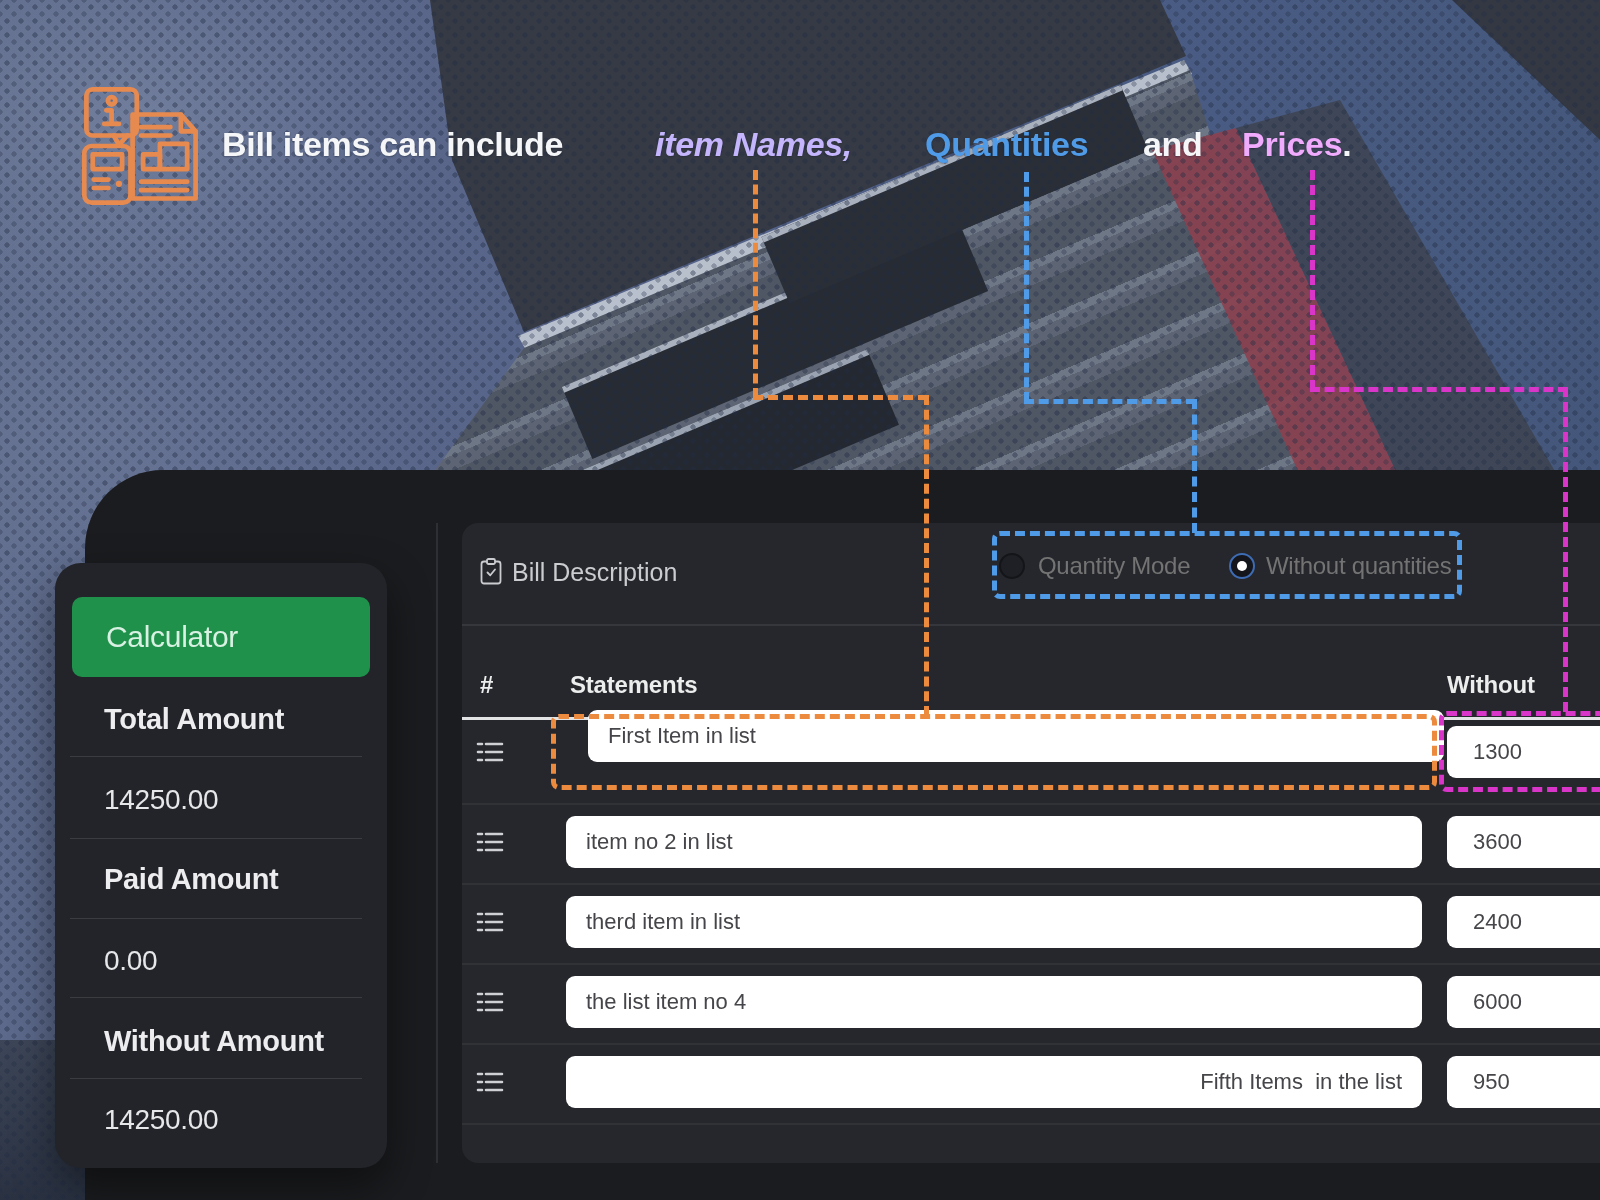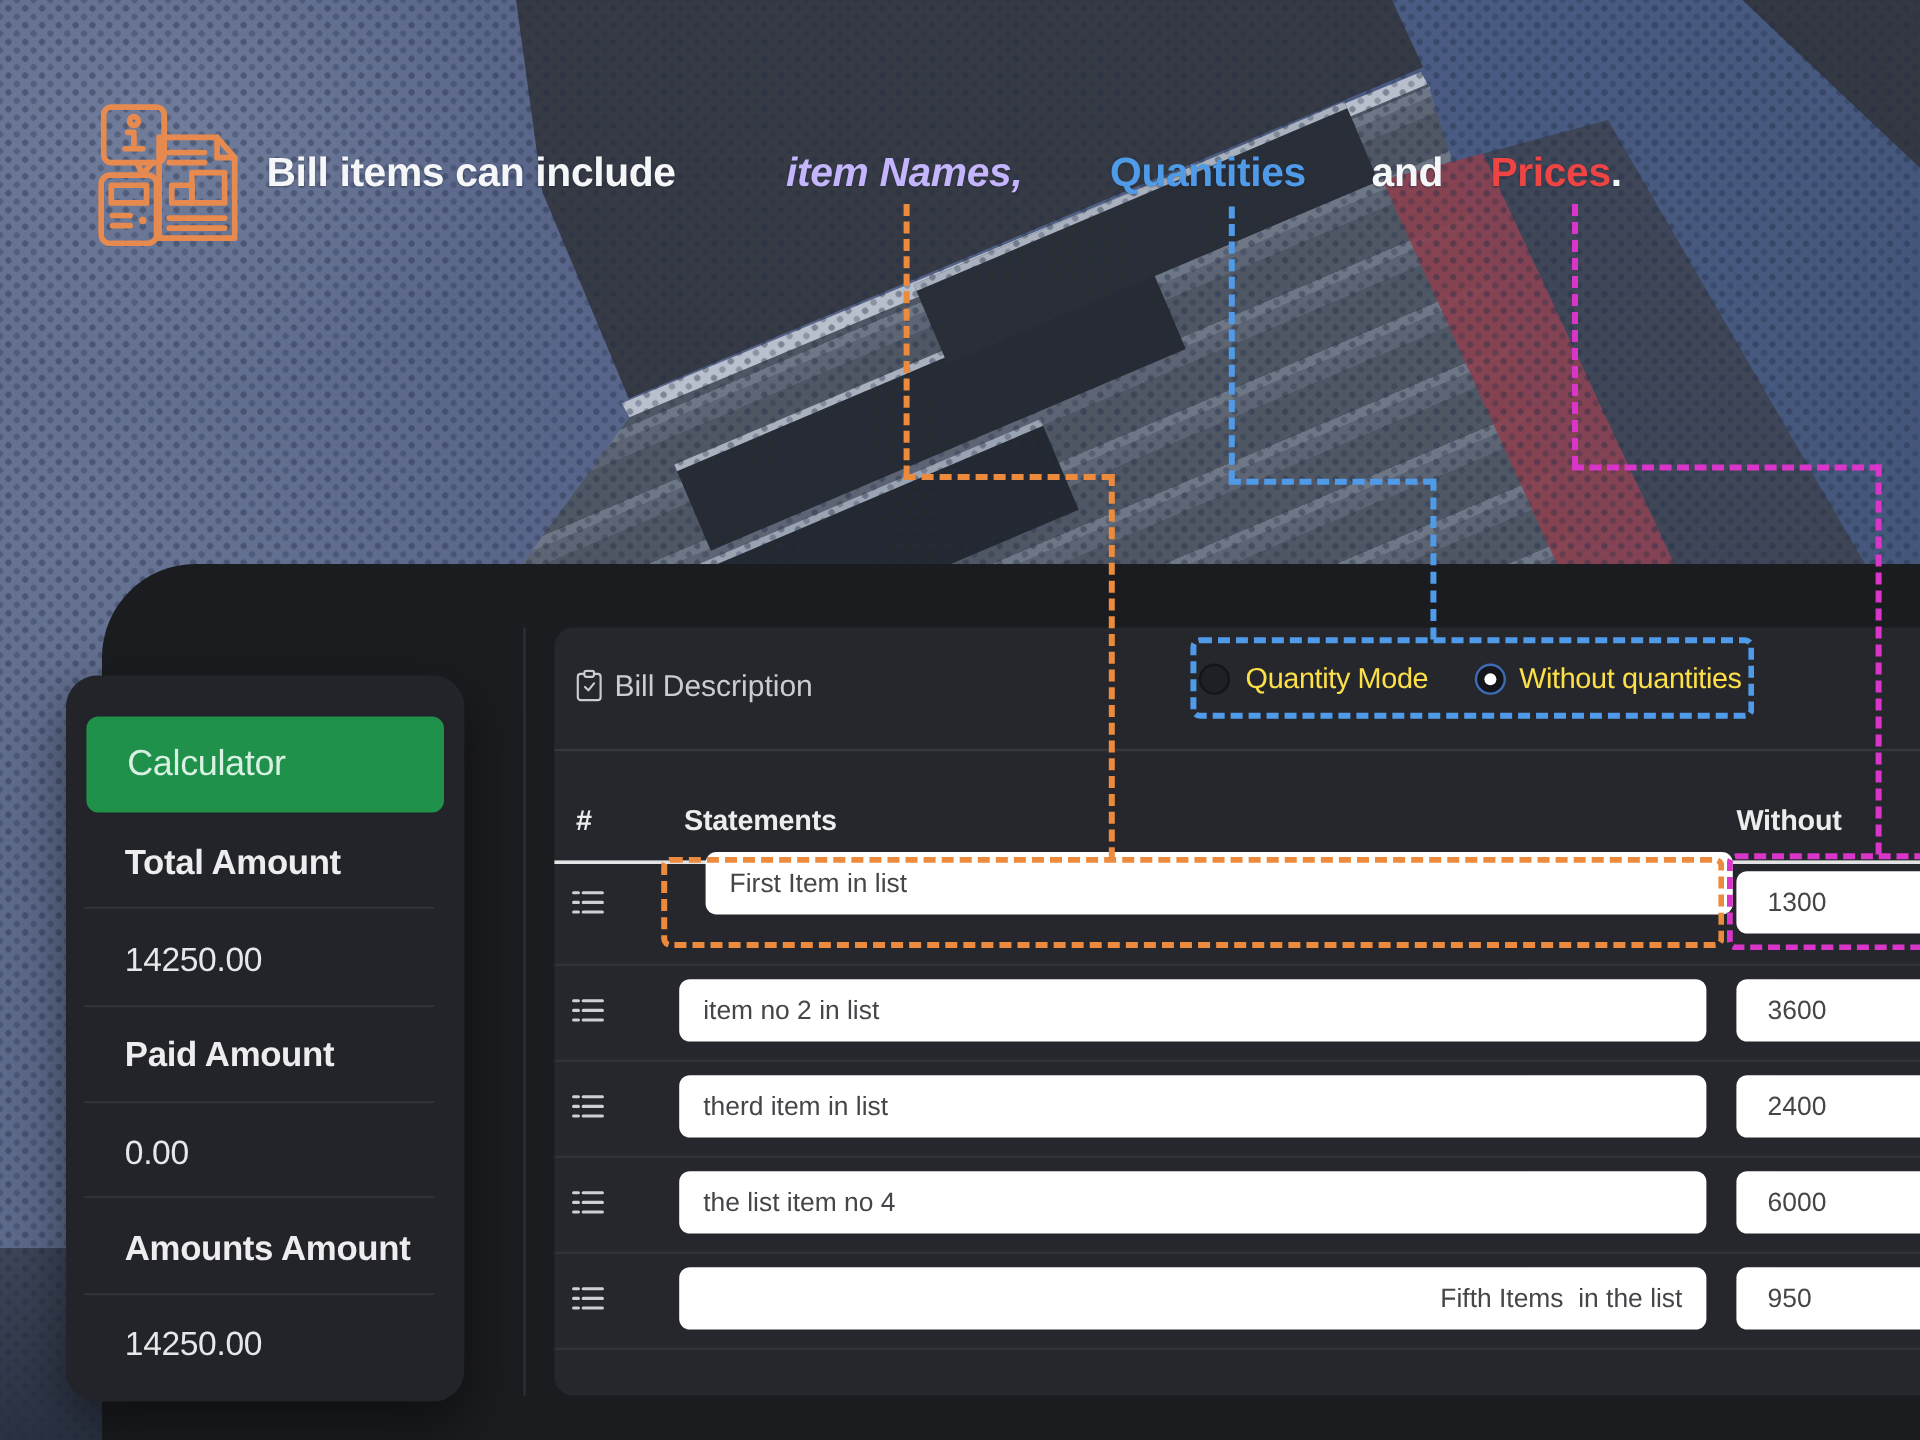--- a/index.html
+++ b/index.html
@@ -40,42 +40,42 @@
     background-size:14px 14px,14px 14px;
     background-position:0 0,7px 7px;
   }
   
   .heading-icon{position:absolute;left:78px;top:84px;z-index:70;}
   .hseg{
     position:absolute;top:122px;z-index:70;white-space:nowrap;
     font-size:34px;font-weight:800;letter-spacing:-.3px;line-height:44px;
     text-shadow:0 1px 2px rgba(20,25,40,.35);
   }
-  .c-white{color:#F5F6F8;} .c-orange{color:#c4b5fd;font-style:italic;} .c-blue{color:#4F9BE8;} .c-magenta{color:#ef4444;}
+  .c-white{color:#F5F6F8;} .c-orange{color:#c4b5fd;font-style:italic;} .c-blue{color:#4F9BE8;} .c-magenta{color:#f0abfc;}
   .h-prefix{left:222px;} .h-item{left:655px;} .h-quant{left:925px;} .h-and{left:1143px;} .h-prices{left:1242px;}
   
   .app-container{
     position:absolute;left:85px;top:470px;width:1515px;height:730px;z-index:10;
     background:#1b1c1f;border-top-left-radius:78px;
   }
   .panel-divider{position:absolute;left:436px;top:523px;width:2px;height:640px;background:#2e2f34;z-index:15;}
   
   .main-card{
     position:absolute;left:462px;top:523px;width:1138px;height:640px;z-index:20;
     background:#26272c;border-radius:16px 0 0 16px;
   }
   .bill-header-divider{position:absolute;left:462px;top:624px;width:1138px;height:2px;background:#36373c;z-index:21;}
   .bill-title{position:absolute;left:512px;top:558px;font-size:25px;color:#cbccd0;z-index:22;}
   .clipboard-icon{position:absolute;left:480px;top:558px;z-index:22;}
   
   .radio{position:absolute;width:26px;height:26px;border-radius:50%;z-index:22;box-sizing:border-box;}
   .radio.unchecked{left:999px;top:553px;background:#1e2025;border:2px solid #141519;}
   .radio.checked{left:1229px;top:553px;background:#14161b;border:2px solid #3e6cb4;}
   .radio.checked::after{content:"";position:absolute;left:6px;top:6px;width:10px;height:10px;border-radius:50%;background:#ffffff;}
-  .radio-label{position:absolute;top:552px;font-size:24px;color:#fde047;z-index:22;letter-spacing:-.3px;}
+  .radio-label{position:absolute;top:552px;font-size:24px;color:#737373;z-index:22;letter-spacing:-.3px;}
   .rl-qm{left:1038px;} .rl-wq{left:1266px;}
   
   .col-head{position:absolute;top:671px;font-size:24px;font-weight:700;color:#eceded;z-index:22;letter-spacing:-.2px;}
   .ch-num{left:480px;} .ch-st{left:570px;} .ch-am{left:1447px;}
   .header-separator{position:absolute;left:462px;top:717px;width:1138px;height:3px;background:#e2e3e5;z-index:22;}
   
   .drag-icon{position:absolute;left:476px;z-index:22;}
   .stmt-input,.amt-input{
     position:absolute;height:52px;border:none;outline:none;background:#ffffff;
     border-radius:9px;font-family:inherit;font-size:22px;color:#46464a;z-index:22;box-sizing:border-box;
@@ -224,21 +224,21 @@
   <div class="calc-label" style="top:140px">Total Amount</div>
   <div class="calc-divider" style="top:193px"></div>
   <div class="calc-value" style="top:221px">14250.00</div>
   <div class="calc-divider" style="top:275px"></div>
 
   <div class="calc-label" style="top:300px">Paid Amount</div>
   <div class="calc-divider" style="top:355px"></div>
   <div class="calc-value" style="top:382px">0.00</div>
   <div class="calc-divider" style="top:434px"></div>
 
-  <div class="calc-label" style="top:462px">Amounts Amount</div>
+  <div class="calc-label" style="top:462px">Without Amount</div>
   <div class="calc-divider" style="top:515px"></div>
   <div class="calc-value" style="top:541px">14250.00</div>
 </div>
 
 <div class="ann vline a-orange o-v1"></div>
 <div class="ann hline a-orange o-h"></div>
 <div class="ann vline a-orange o-v2"></div>
 <div class="ann abox a-orange o-box"></div>
 
 <div class="ann vline a-blue b-v1"></div>

